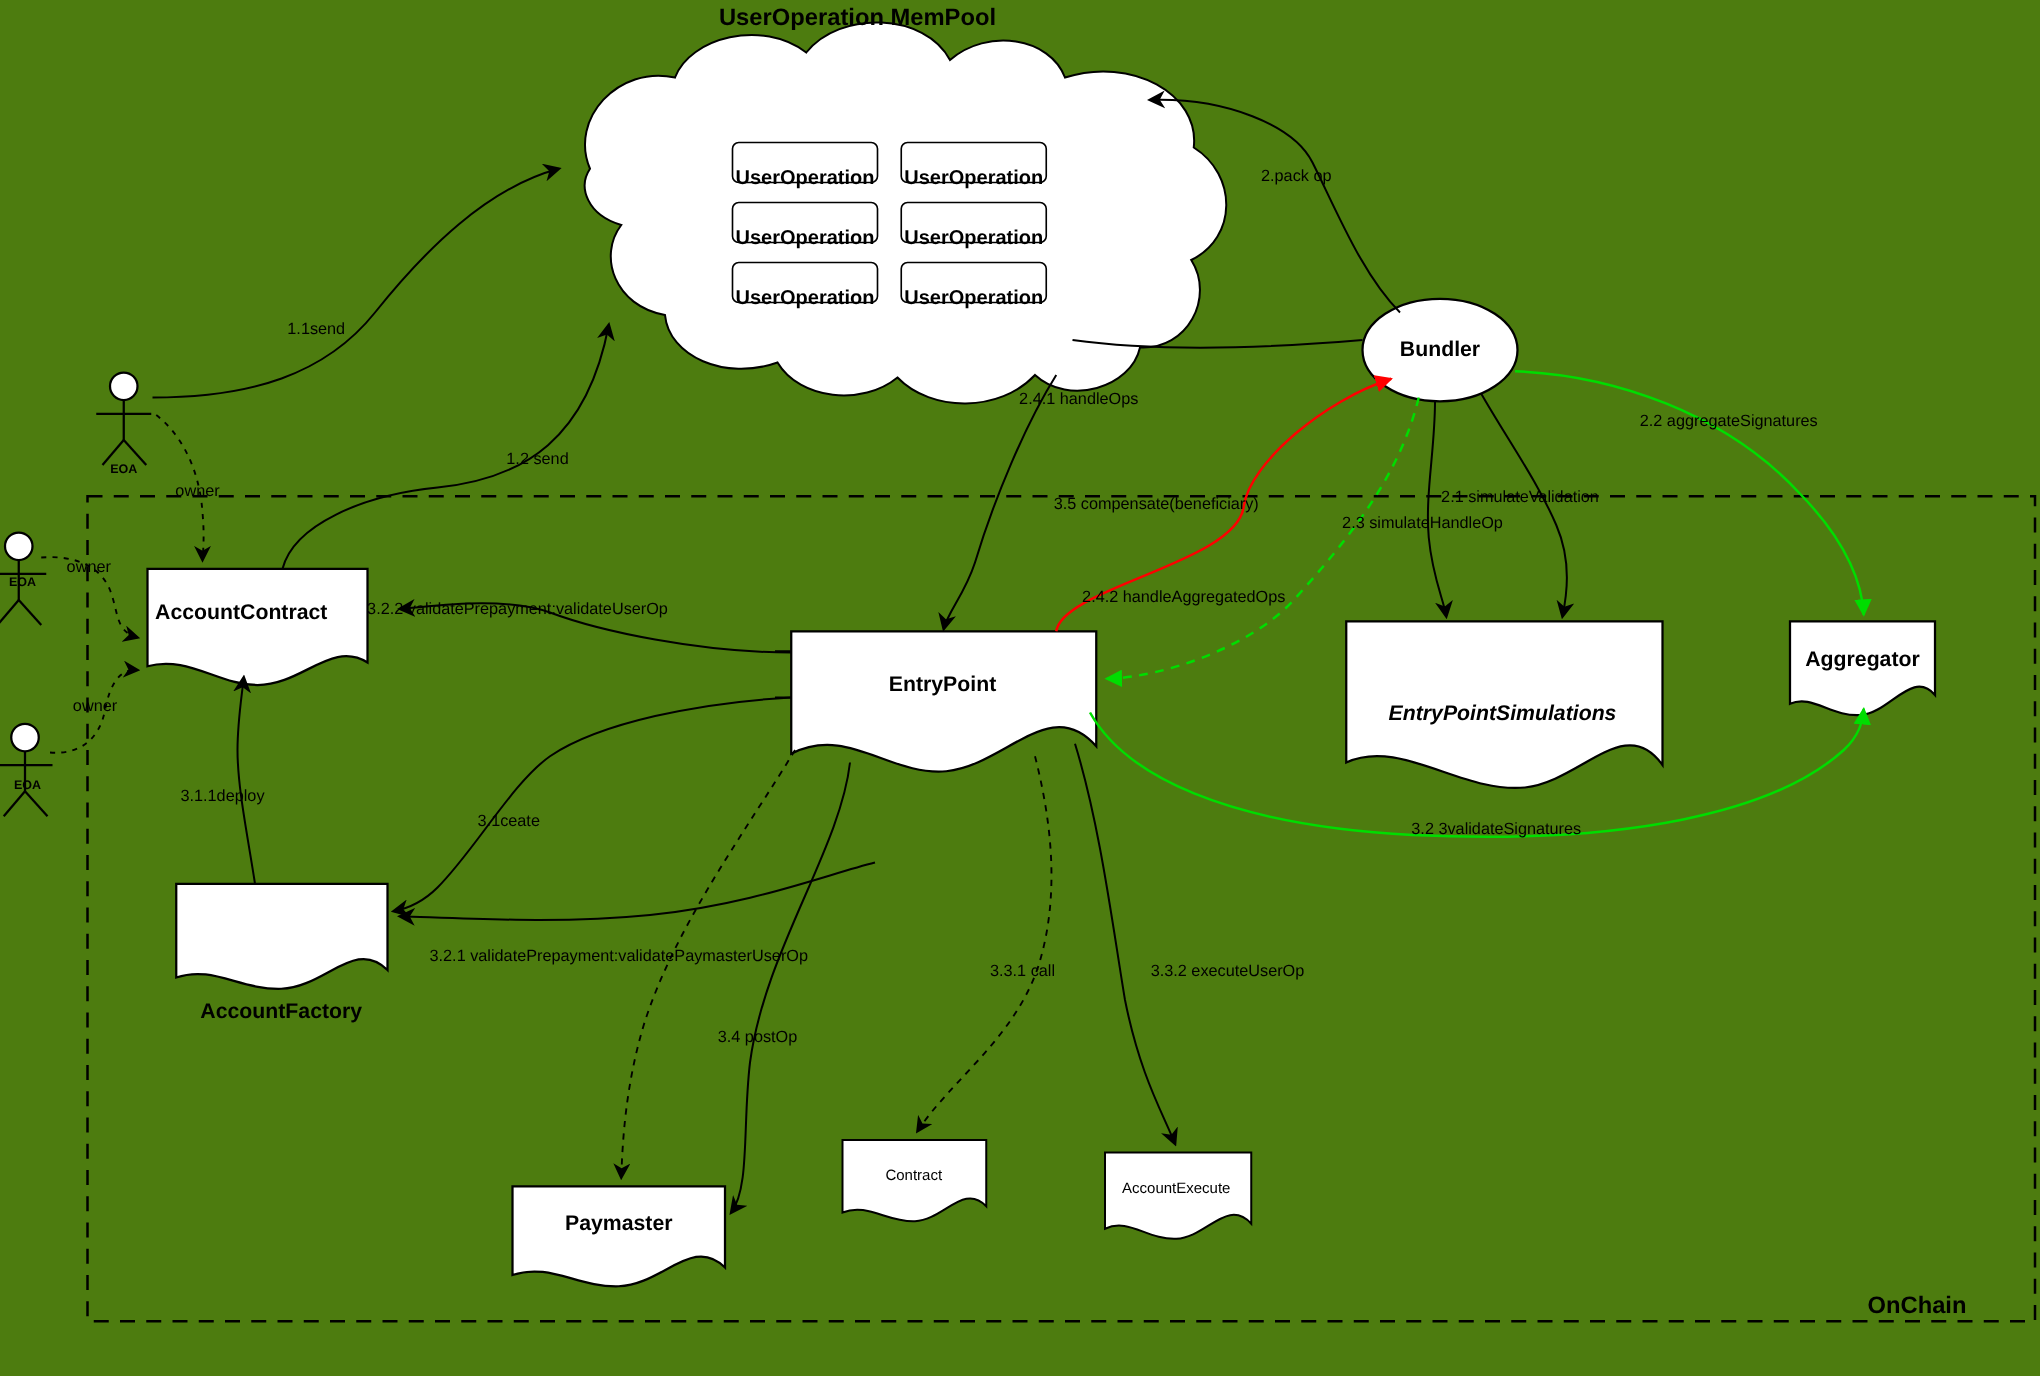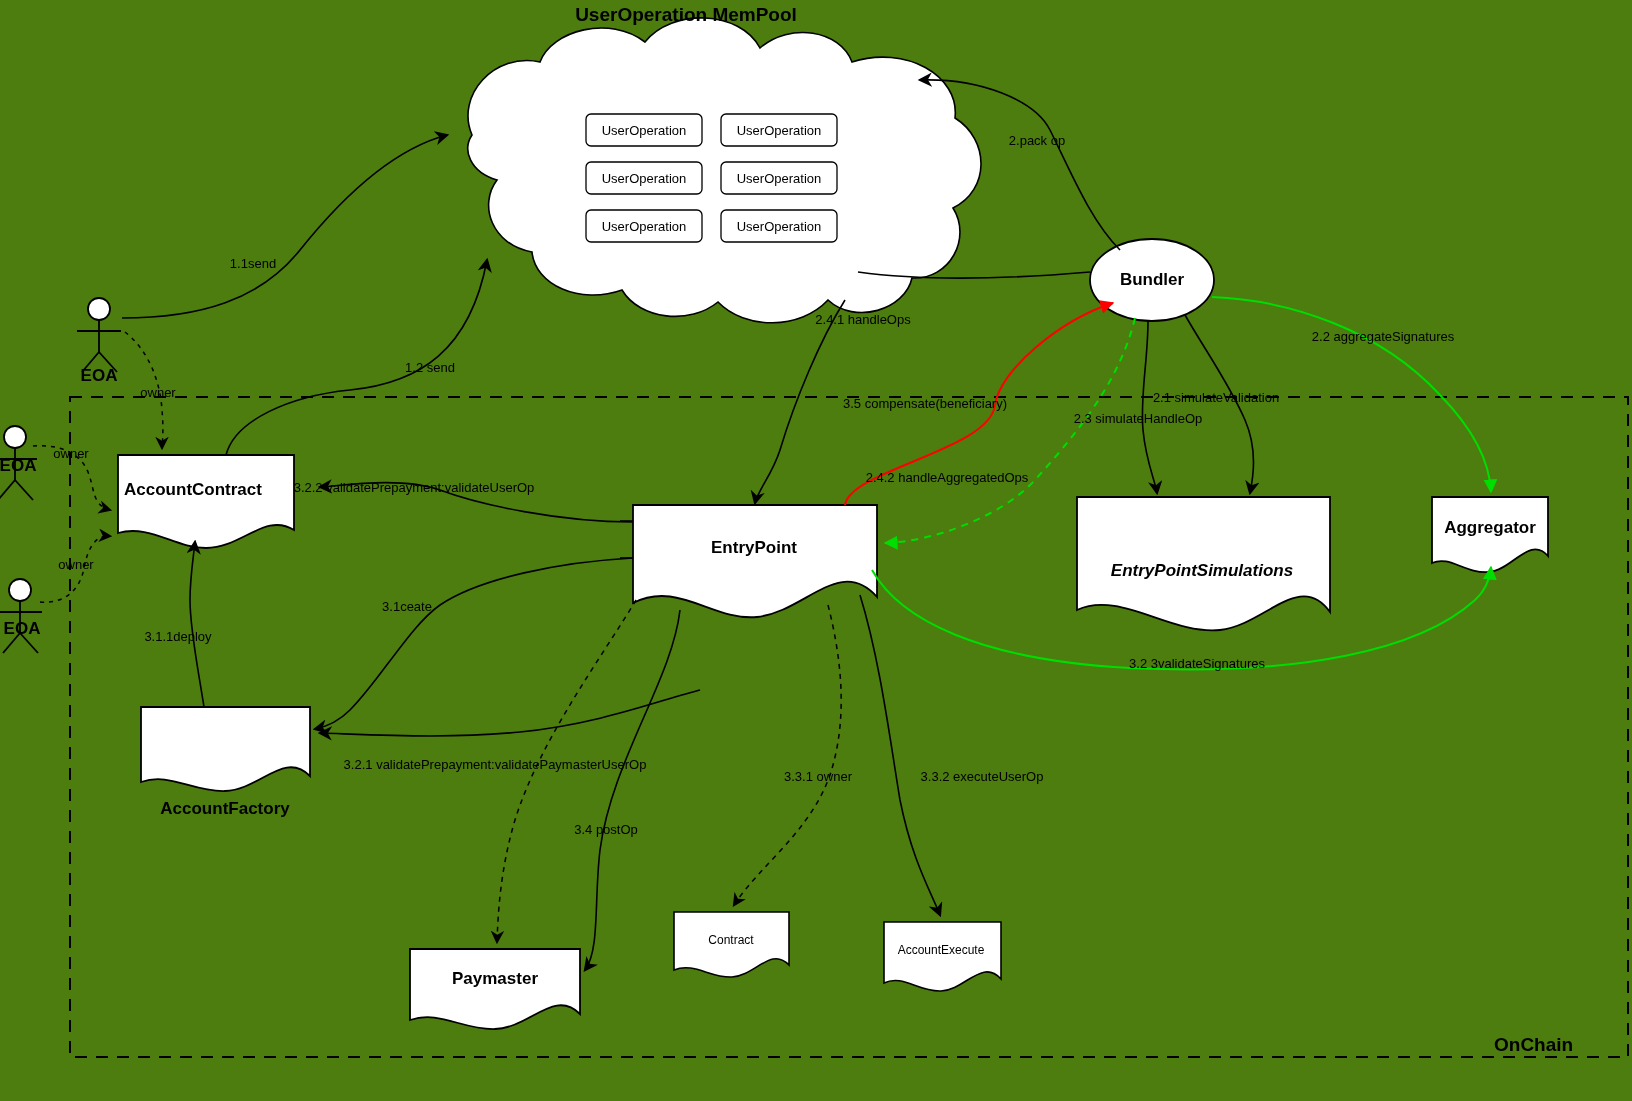--- a/index.html
+++ b/index.html
@@ -4,22 +4,22 @@
 <style>
   html,body{margin:0;padding:0;background:#ffffff;}
   body{width:1632px;height:1101px;overflow:hidden;font-family:"Liberation Sans",sans-serif;}
   #stage{position:relative;width:1632px;height:1101px;background:#4d7c0f;padding-left:16px;}
   svg#canvas{position:absolute;left:0;top:0;width:1632px;height:1101px;}
   .lbl{position:absolute;white-space:nowrap;color:#000;font-family:"Liberation Sans",sans-serif;}
   .title-lbl{font-size:19px;font-weight:bold;}
   .node-lbl{font-size:17px;font-weight:bold;}
   .node-lbl-sm{font-size:12px;font-weight:normal;}
   .edge-lbl{font-size:13px;font-weight:normal;}
-  .actor-lbl{font-size:17px;font-weight:bold;}
-  .op-lbl{font-size:13px;font-weight:normal;}
+  .actor-lbl{font-size:10px;font-weight:bold;}
+  .op-lbl{font-size:16px;font-weight:bold;margin-top:13px;}
   .center{transform:translate(-50%,-50%);text-align:center;}
 </style>
 </head>
 <body>
 
 <div id="stage">
 
 <svg id="canvas" viewBox="0 0 1632 1101" xmlns="http://www.w3.org/2000/svg">
   <defs>
     <marker id="ah" viewBox="0 0 10 10" refX="9" refY="5" markerWidth="7" markerHeight="7" orient="auto-start-reverse">
@@ -178,24 +178,24 @@
 <div class="lbl edge-lbl center" style="left:1037px;top:140px;">2.pack op</div>
 <div class="lbl edge-lbl center" style="left:863px;top:319px;">2.4.1 handleOps</div>
 <div class="lbl edge-lbl center" style="left:1383px;top:336px;">2.2 aggregateSignatures</div>
 <div class="lbl edge-lbl center" style="left:1216px;top:397px;">2.1 simulateValidation</div>
 <div class="lbl edge-lbl center" style="left:1138px;top:418px;">2.3 simulateHandleOp</div>
 <div class="lbl edge-lbl center" style="left:925px;top:403px;">3.5 compensate(beneficiary)</div>
 <div class="lbl edge-lbl center" style="left:947px;top:477px;">2.4.2 handleAggregatedOps</div>
 <div class="lbl edge-lbl center" style="left:414px;top:487px;">3.2.2 validatePrepayment:validateUserOp</div>
 <div class="lbl edge-lbl center" style="left:1197px;top:663px;text-align:center;">3.2 3validateSignatures</div>
 <div class="lbl edge-lbl center" style="left:178px;top:636px;">3.1.1deploy</div>
-<div class="lbl edge-lbl center" style="left:407px;top:606px;">3.1ceate</div>
+<div class="lbl edge-lbl center" style="left:407px;top:656px;">3.1ceate</div>
 <div class="lbl edge-lbl center" style="left:495px;top:764px;">3.2.1 validatePrepayment:validatePaymasterUserOp</div>
 <div class="lbl edge-lbl center" style="left:606px;top:829px;">3.4 postOp</div>
-<div class="lbl edge-lbl center" style="left:818px;top:776px;">3.3.1 owner</div>
+<div class="lbl edge-lbl center" style="left:818px;top:776px;">3.3.1 call</div>
 <div class="lbl edge-lbl center" style="left:938px;top:776px;margin-left:44px;">3.3.2 executeUserOp</div>
 
 <div class="lbl edge-lbl center" style="left:158px;top:392px;">owner</div>
 <div class="lbl edge-lbl center" style="left:71px;top:453px;">owner</div>
 <div class="lbl edge-lbl center" style="left:76px;top:564px;">owner</div>
 
 <div class="lbl title-lbl" style="left:1494px;top:1034px;">OnChain</div>
 
 </div>
 

